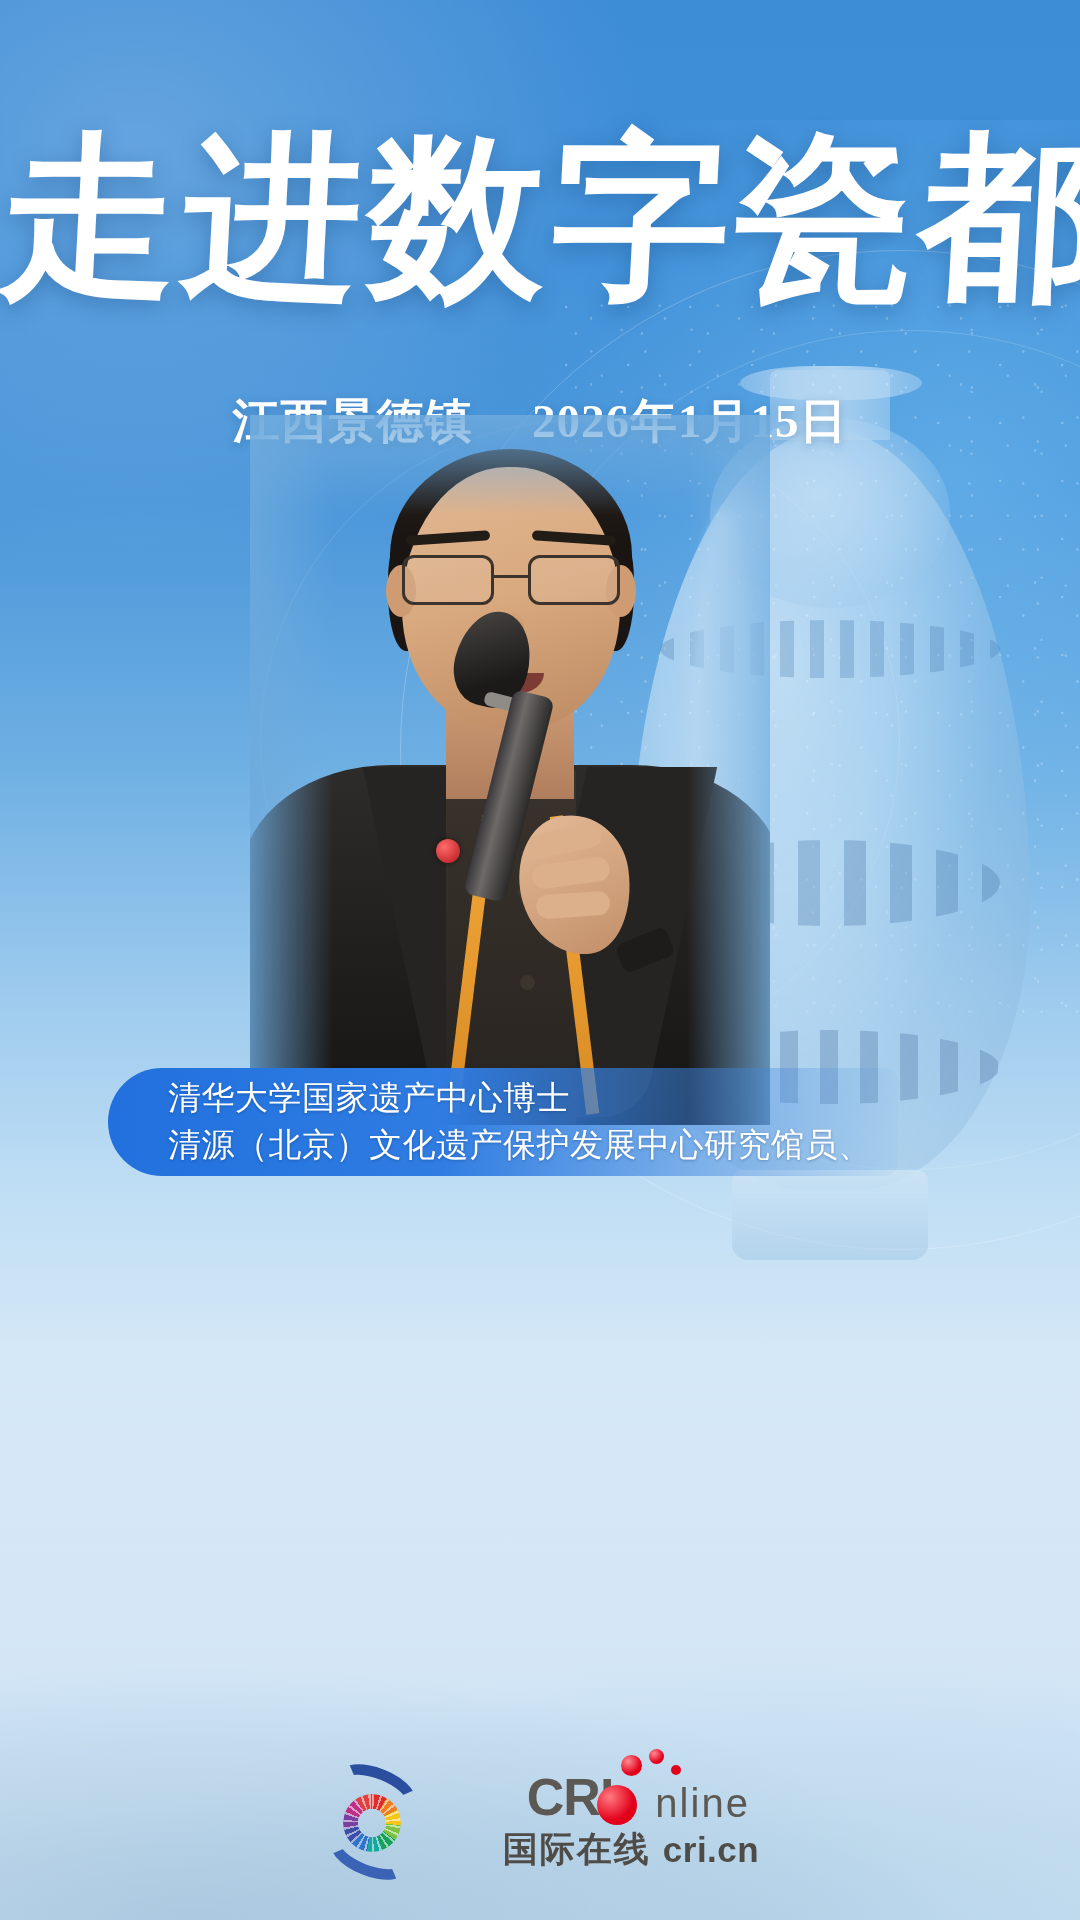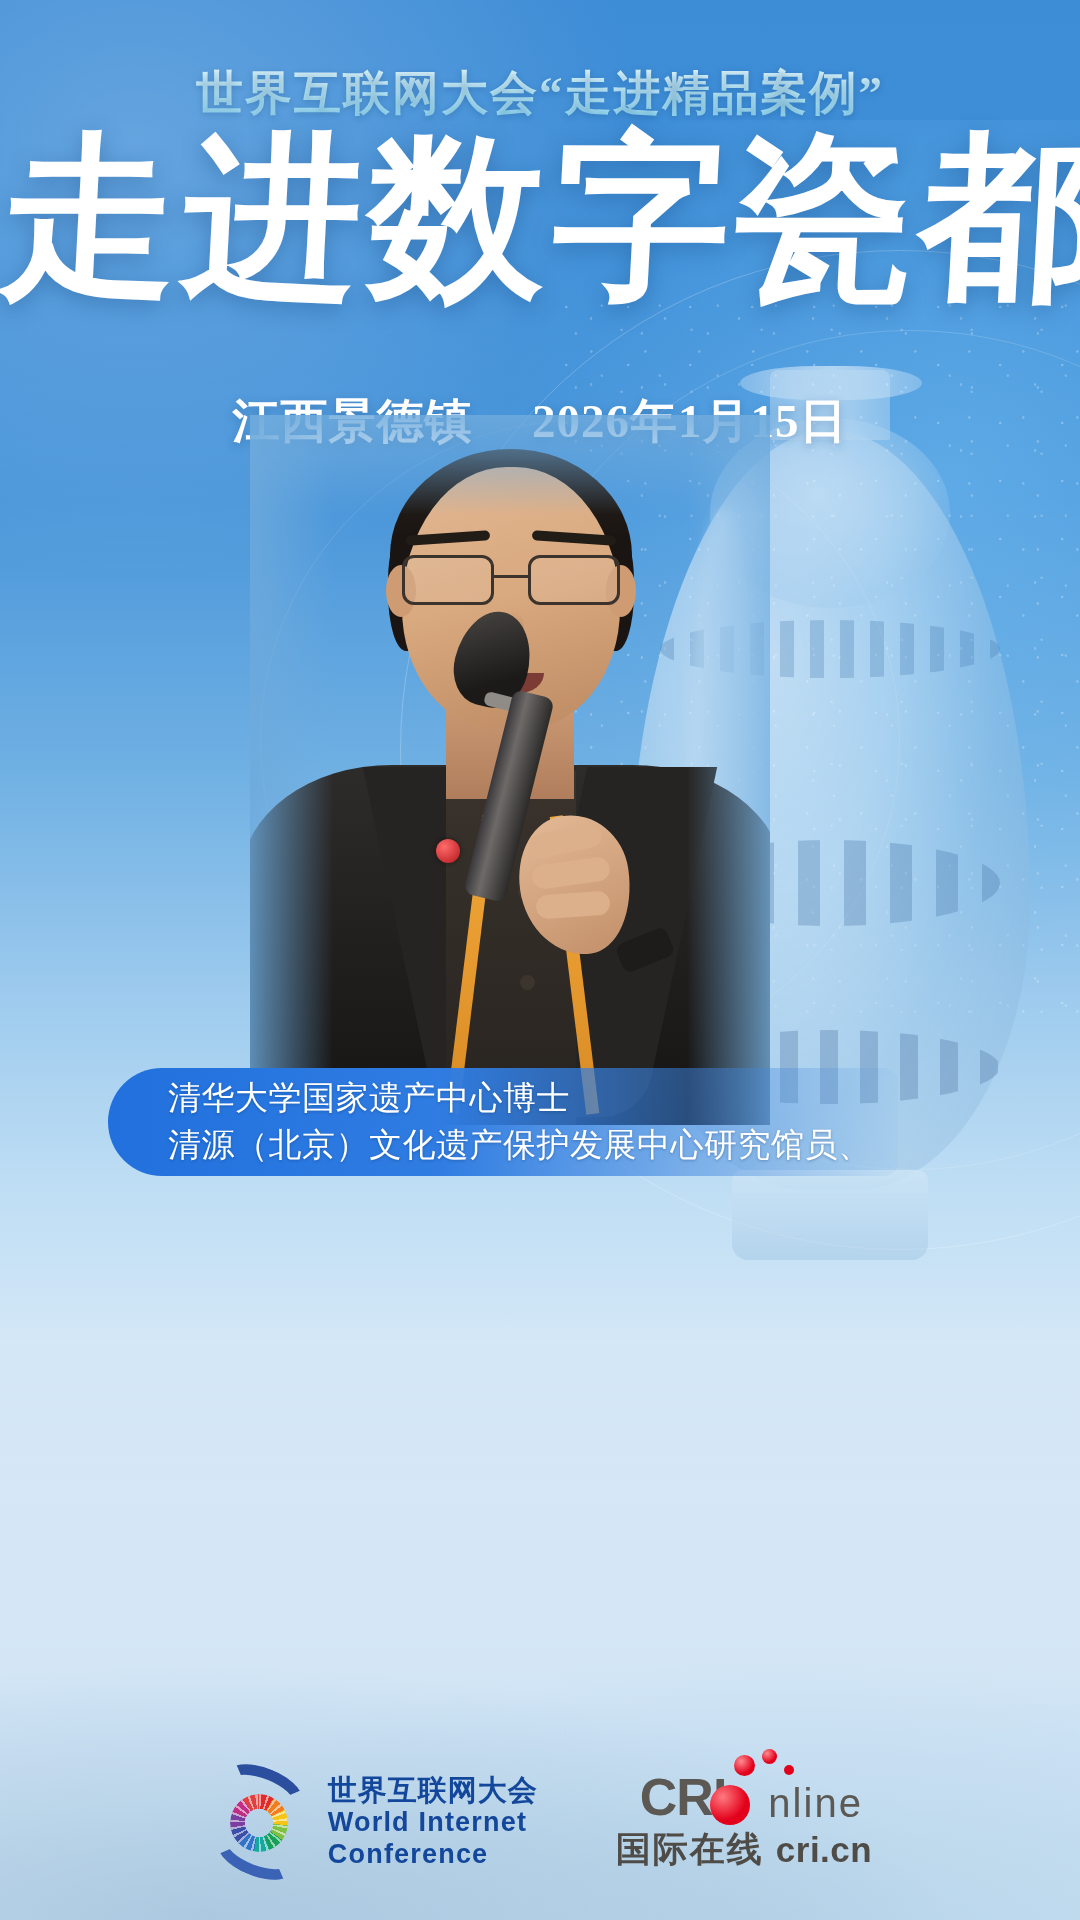--- a/index.html
+++ b/index.html
@@ -429,21 +429,20 @@
     <div class="vase-band band-a"></div>
     <div class="vase-band band-b"></div>
     <div class="vase-band band-c"></div>
     <div class="vase-hi"></div>
     <div class="vase-foot"></div>
   </div>
 
   <div class="bg-glow-c"></div>
   <div class="bottom-haze"></div>
 
-  <div class="kicker">世界互联网大会“走进精品案例”</div>
   <div class="main-title">走进数字瓷都</div>
   <div class="subtitle">
     <span>江西景德镇</span>
     <span class="sep"></span>
     <span>2026年1月15日</span>
   </div>
 
   <div class="portrait">
     <div class="p-torso"></div>
     <div class="p-lapel-l"></div>
@@ -489,25 +488,20 @@
 
 
   <div class="footer">
 
     <div class="wic-logo">
       <div class="wic-mark">
         <div class="wic-arc-t"></div>
         <div class="wic-arc-b"></div>
         <div class="wic-ring"></div>
       </div>
-      <div class="wic-text">
-        <div class="wic-cn">世界互联网大会</div>
-        <div class="wic-en1">World  Internet</div>
-        <div class="wic-en2">Conference</div>
-      </div>
     </div>
 
     <div class="cri-logo">
       <div class="cri-row1">
         <span class="cri-letters">CRI</span>
         <span class="cri-online">nline</span>
         <span class="dot dot-big"></span>
         <span class="dot dot-m1"></span>
         <span class="dot dot-m2"></span>
         <span class="dot dot-s1"></span>

